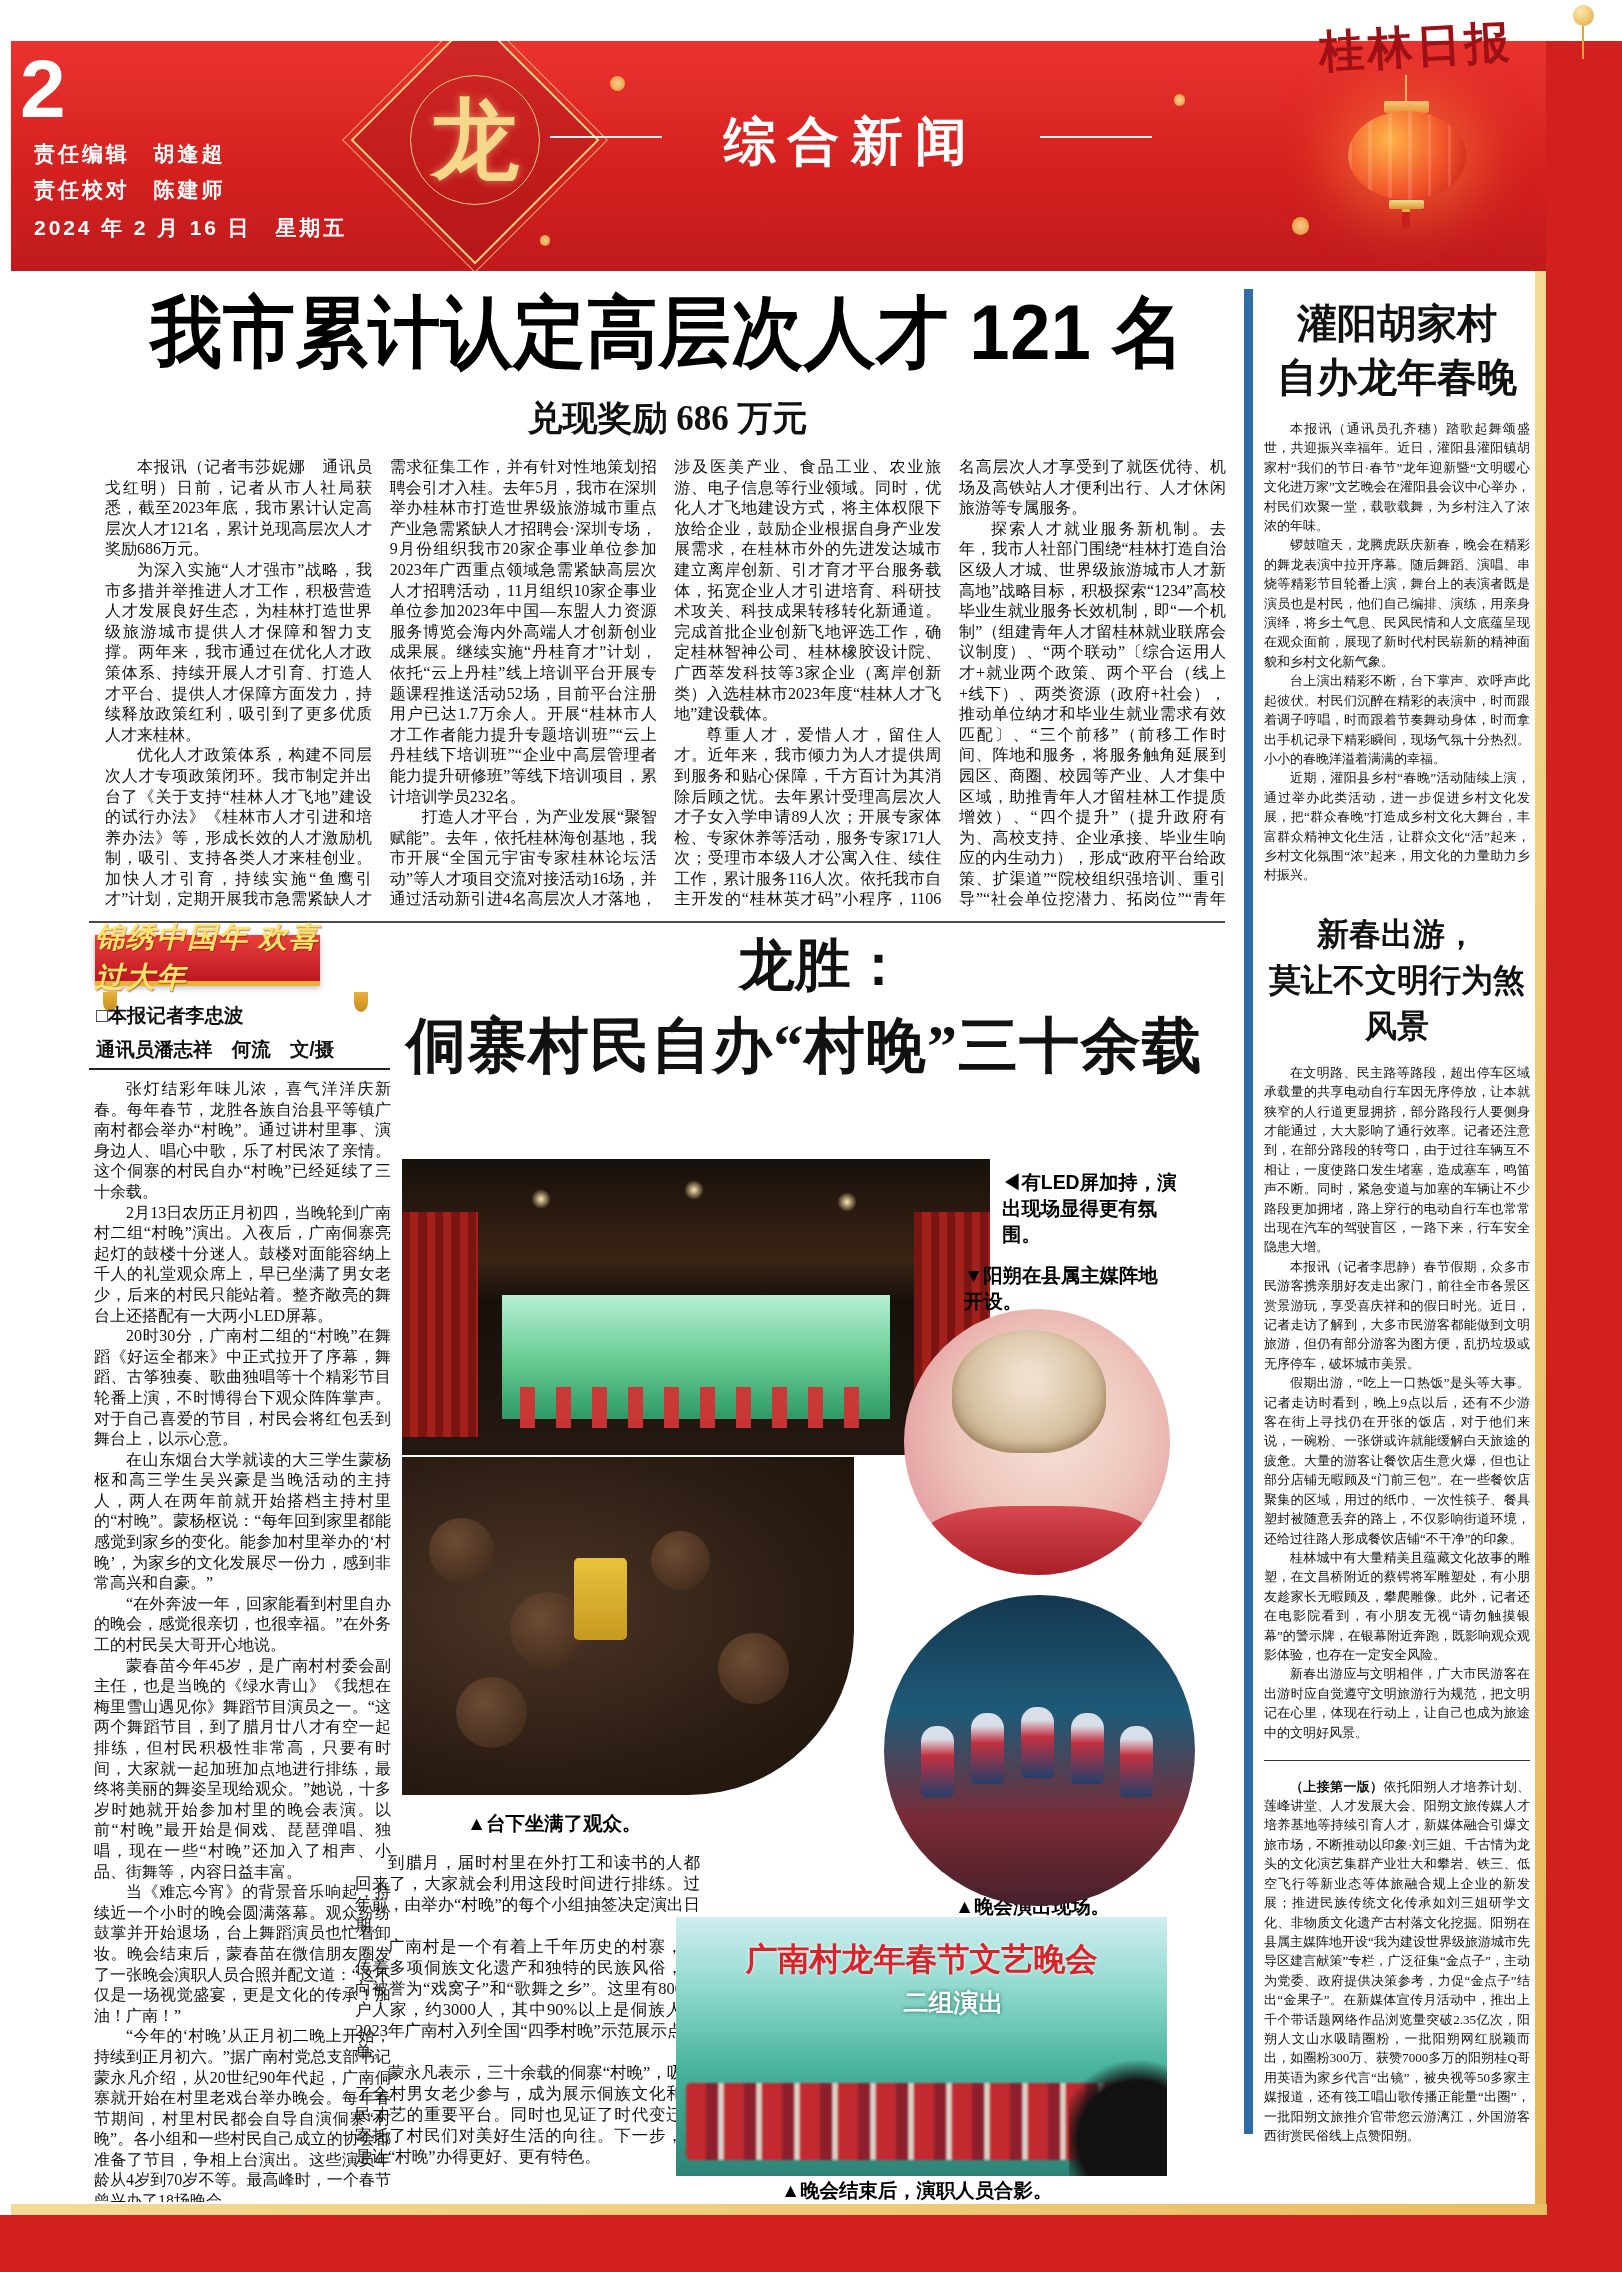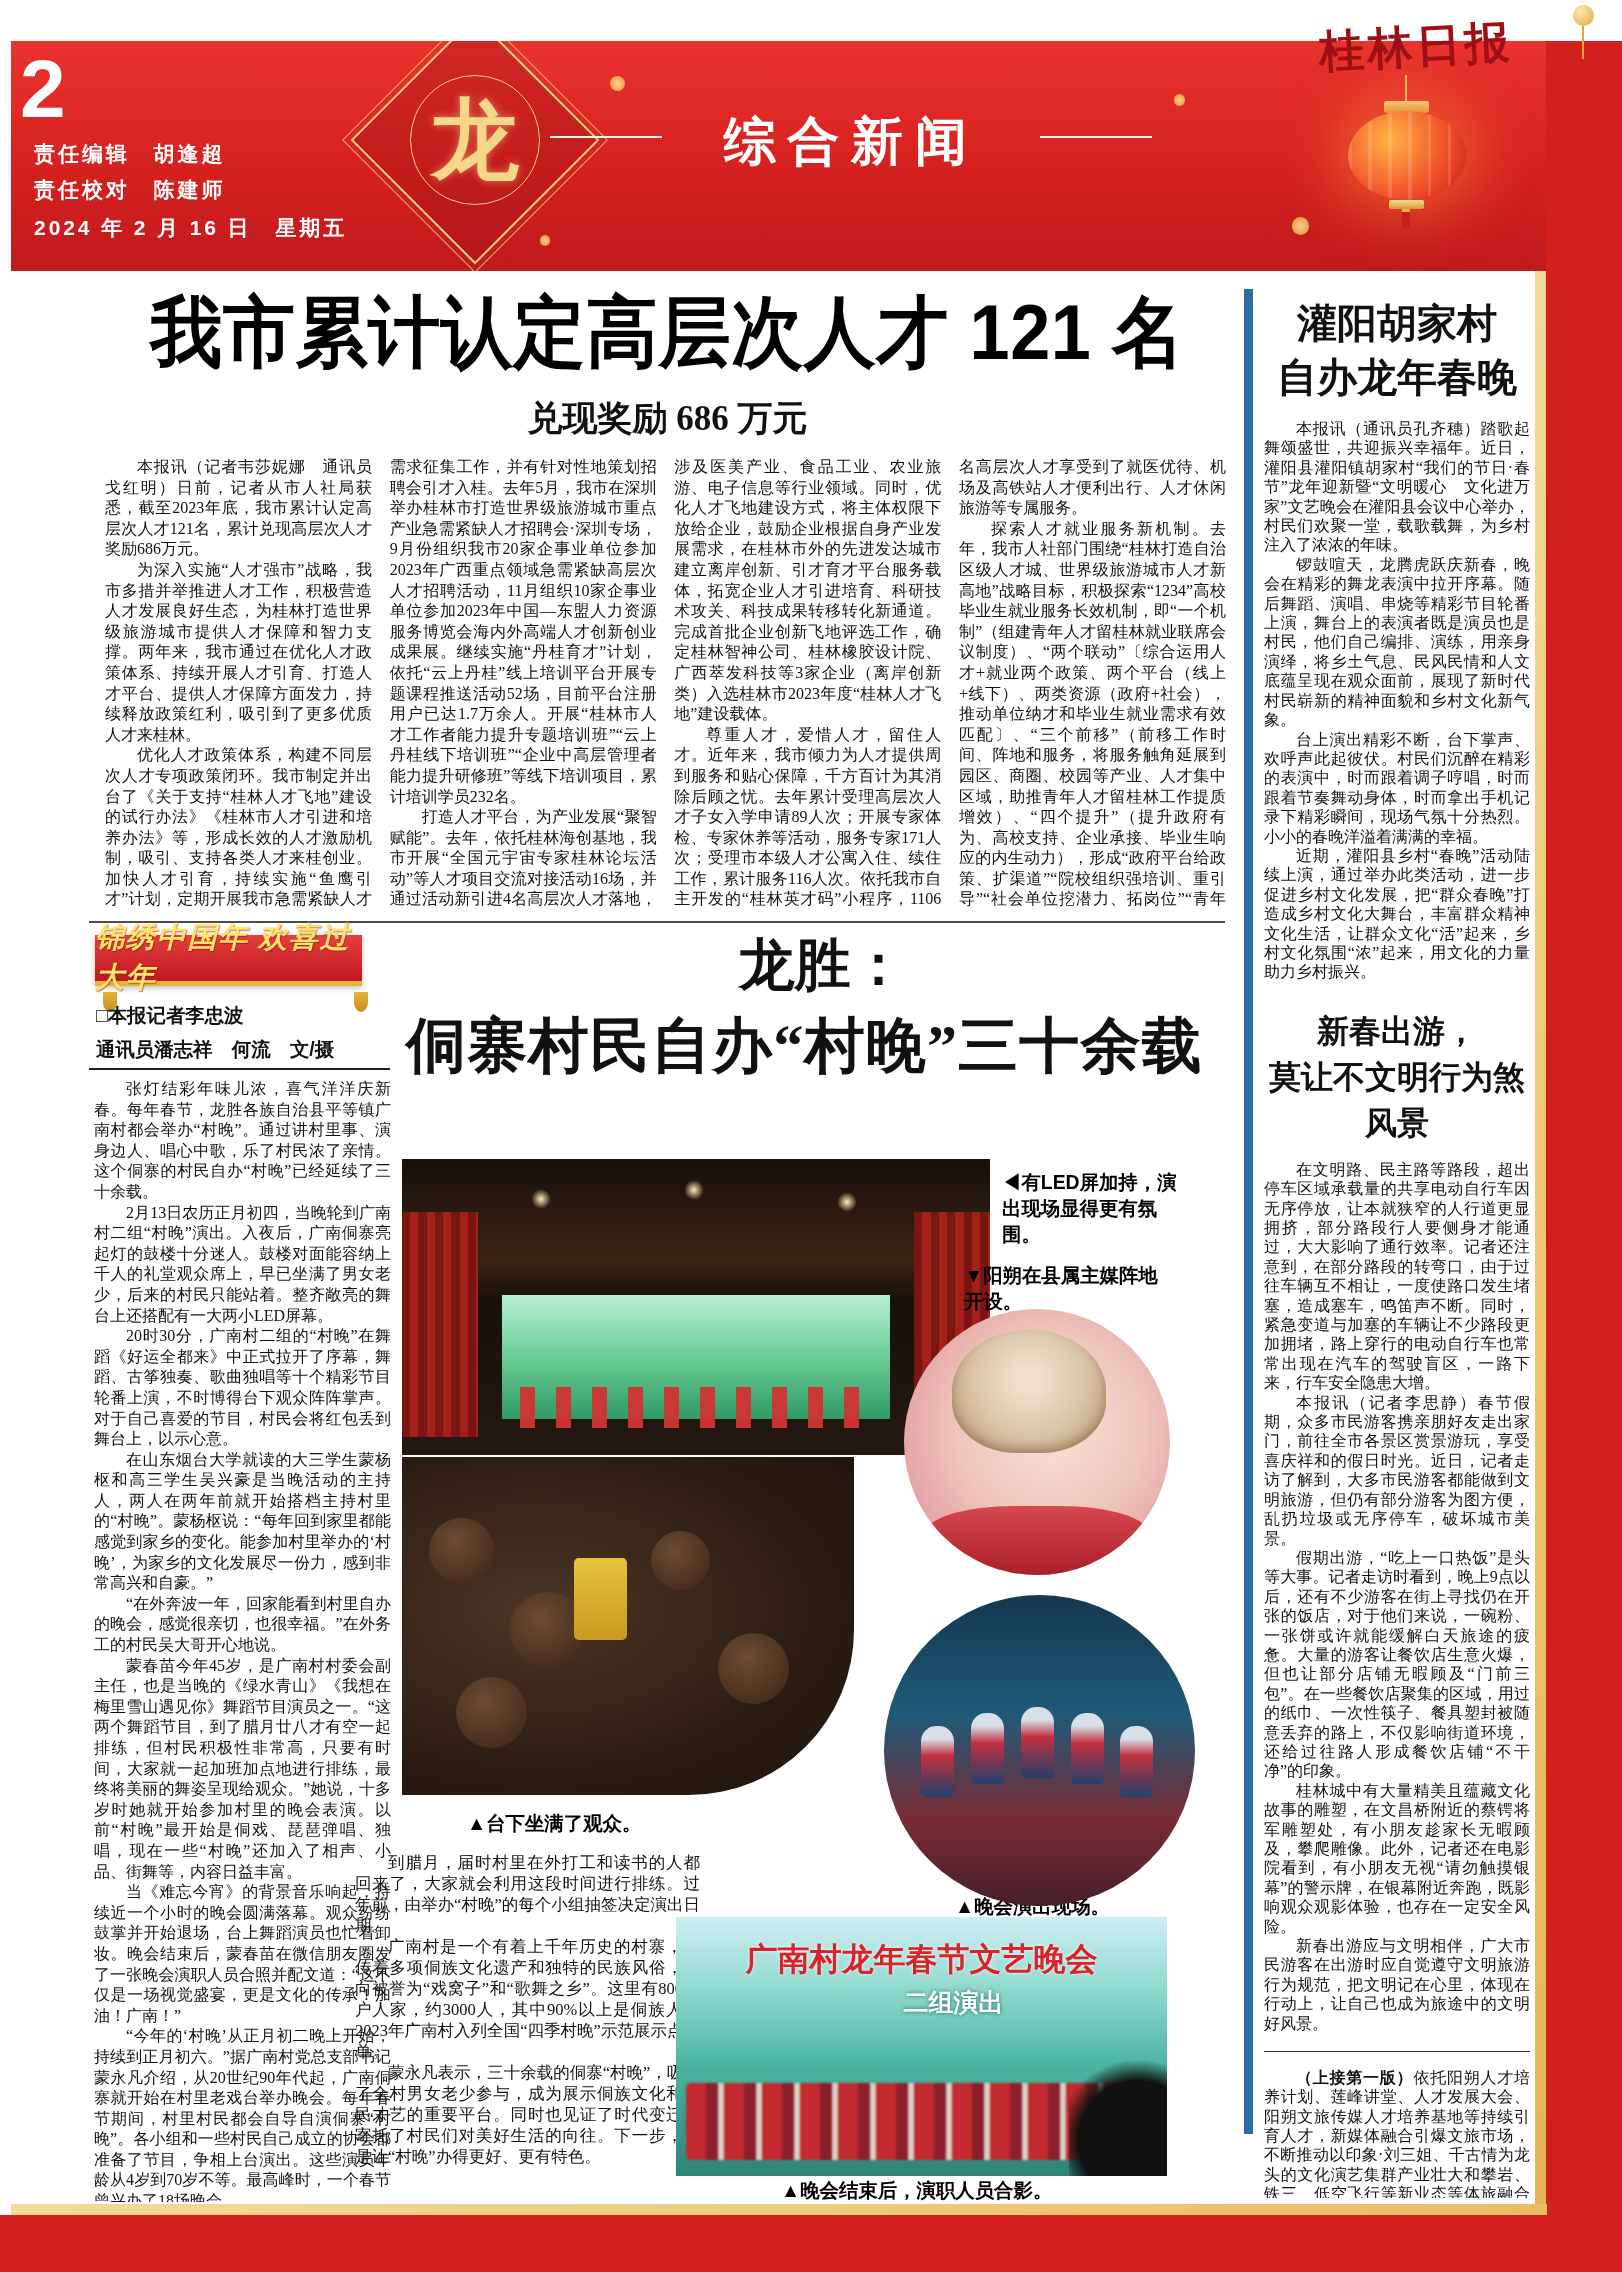--- a/index.html
+++ b/index.html
@@ -48,21 +48,21 @@
   #blue-div{left:1244px;top:289px;width:9.4px;height:1845px;background:#2d6da3;}
   
   #m-head{left:118px;top:281px;width:1099px;text-align:center;
           font:900 72px "Liberation Sans",sans-serif;letter-spacing:0.6px;color:#000;transform:scaleY(1.08);transform-origin:top;}
   #m-sub{left:118px;top:395px;width:1099px;text-align:center;font:700 35px "Liberation Serif",serif;}
   #m-cols{left:105px;top:457px;width:1121px;height:459px;column-count:4;column-gap:17.6px;
           font-size:16px;line-height:20.6px;text-align:justify;overflow:hidden;}
   .para{text-indent:2em;margin:0;}
   #rule-main{left:89px;top:921px;width:1136px;height:1.8px;background:#4a4a4a;}
   
-  #banner{left:95px;top:935px;width:267px;height:51px;
+  #banner{left:95px;top:935px;width:225px;height:51px;
           background:linear-gradient(180deg,#e8403d,#bf1722);
           border-bottom:5.9px solid #e9b23c;box-shadow:0 2.4px 5.9px rgba(0,0,0,.25);
           display:flex;align-items:center;justify-content:center;}
   #banner span{font:700 29px "Liberation Serif",serif;color:#ffe36b;letter-spacing:1.8px;
           text-shadow:0.6px 1.2px 1.2px rgba(120,20,0,.6);font-style:italic;}
   .tassel{top:992px;width:14px;height:20px;background:linear-gradient(#e9b23c,#c98a1e);border-radius:0 0 50% 50%;}
   #ts-l{left:103px;} #ts-r{left:354px;}
   #f-kicker{left:693px;top:928px;width:259px;text-align:center;font:700 56px "Liberation Serif",serif;}
   #f-title{left:364px;top:1006px;width:881px;text-align:center;font:700 60px "Liberation Serif",serif;letter-spacing:1.2px;}
   #f-by1{left:96px;top:1002px;font:700 19.4px "Liberation Sans",sans-serif;}
@@ -114,21 +114,21 @@
           font:700 25px "Liberation Serif",serif;color:#fff;text-shadow:0 0 4.7px #1b6e5e;margin-left:32px;}
   .group-row{position:absolute;left:2%;bottom:6%;width:96%;height:30%;
           background:repeating-linear-gradient(90deg,#c22a30 0 20px,#8d1f2c 20px 32px,#d7cfc4 32px 38px);
           filter:blur(0.9px);border-radius:4.7px;}
   .photog{position:absolute;right:0;bottom:0;width:20%;height:46%;
           background:radial-gradient(circle at 70% 70%,#111 55%,rgba(10,10,10,.0) 75%);}
   
   #sidebar{left:1264px;top:297px;width:266px;height:1901px;overflow:hidden;}
   .s-title1{font:700 40px "Liberation Serif",serif;text-align:center;line-height:54px;}
   .s-title2{font:700 32px "Liberation Serif",serif;text-align:center;line-height:46px;margin-top:26px;}
-  .s-body{font-size:16px;line-height:19.4px;text-align:justify;margin-top:14px;}
+  .s-body{font-size:13px;line-height:19.4px;text-align:justify;margin-top:14px;}
   .s-rule{height:1.8px;background:#333;margin:17.6px 0 15.3px 0;}
   .lead-tag{font-weight:700;}
 </style>
 </head>
 <body>
 
 <div id="hdr" class="abs">
   <div id="pgnum" class="abs">2</div>
   <div id="ed1" class="abs hdr-line">责任编辑　胡逢超</div>
   <div id="ed2" class="abs hdr-line">责任校对　陈建师</div>

